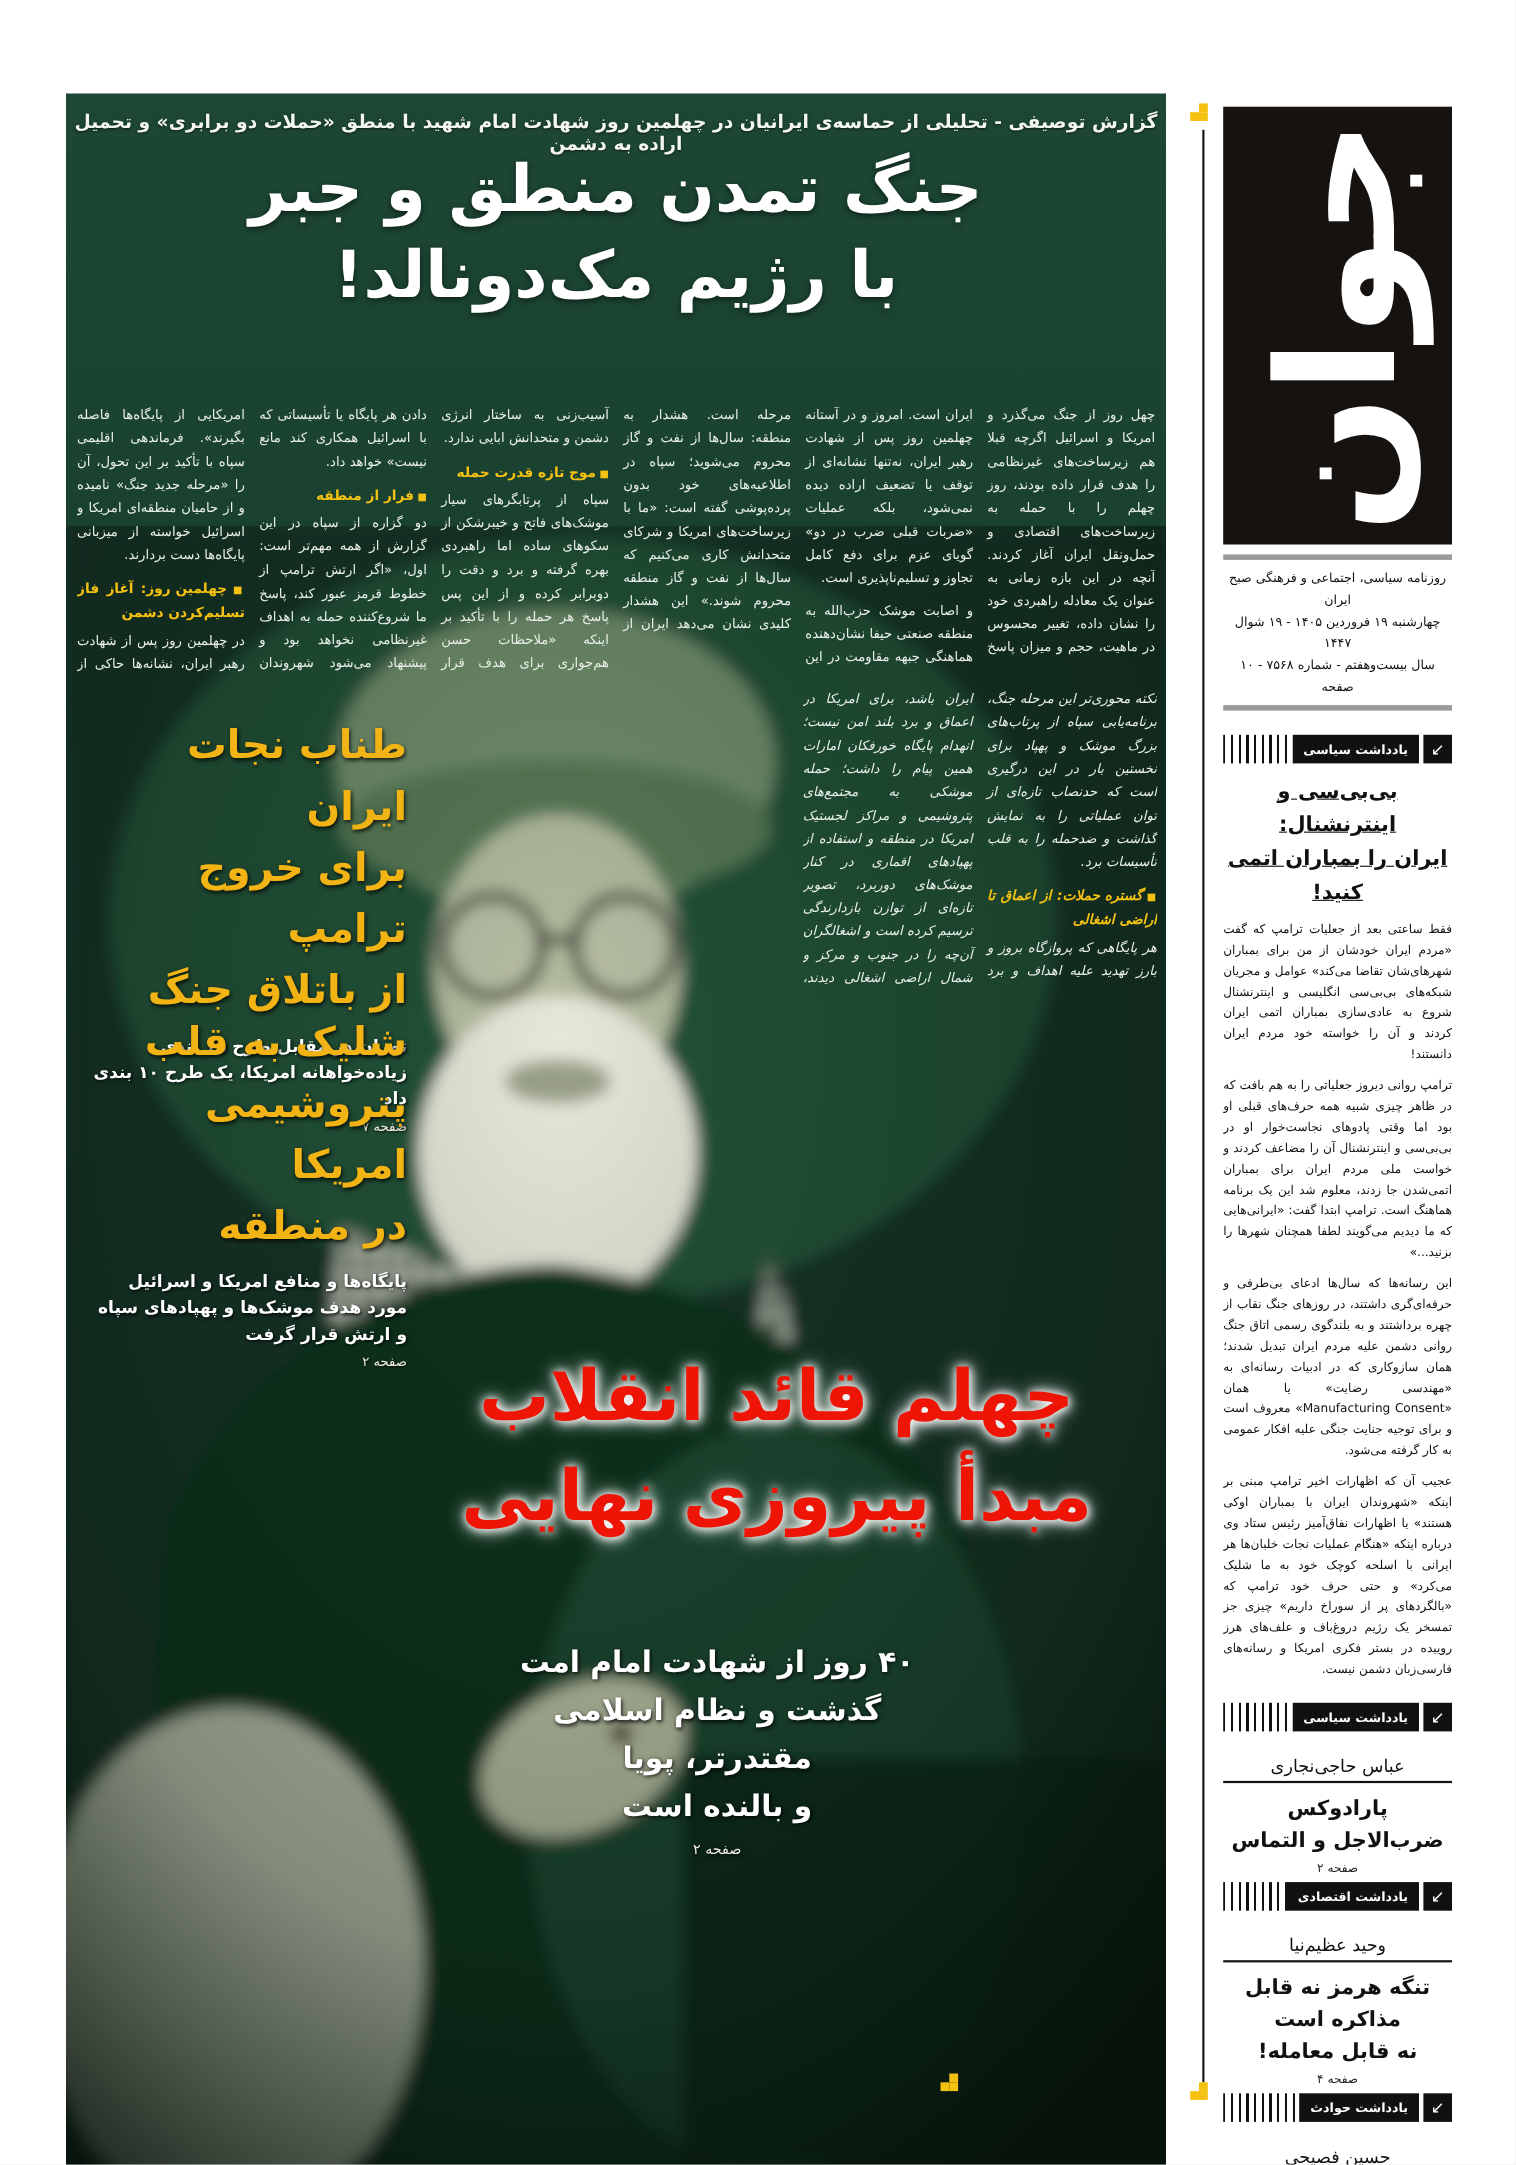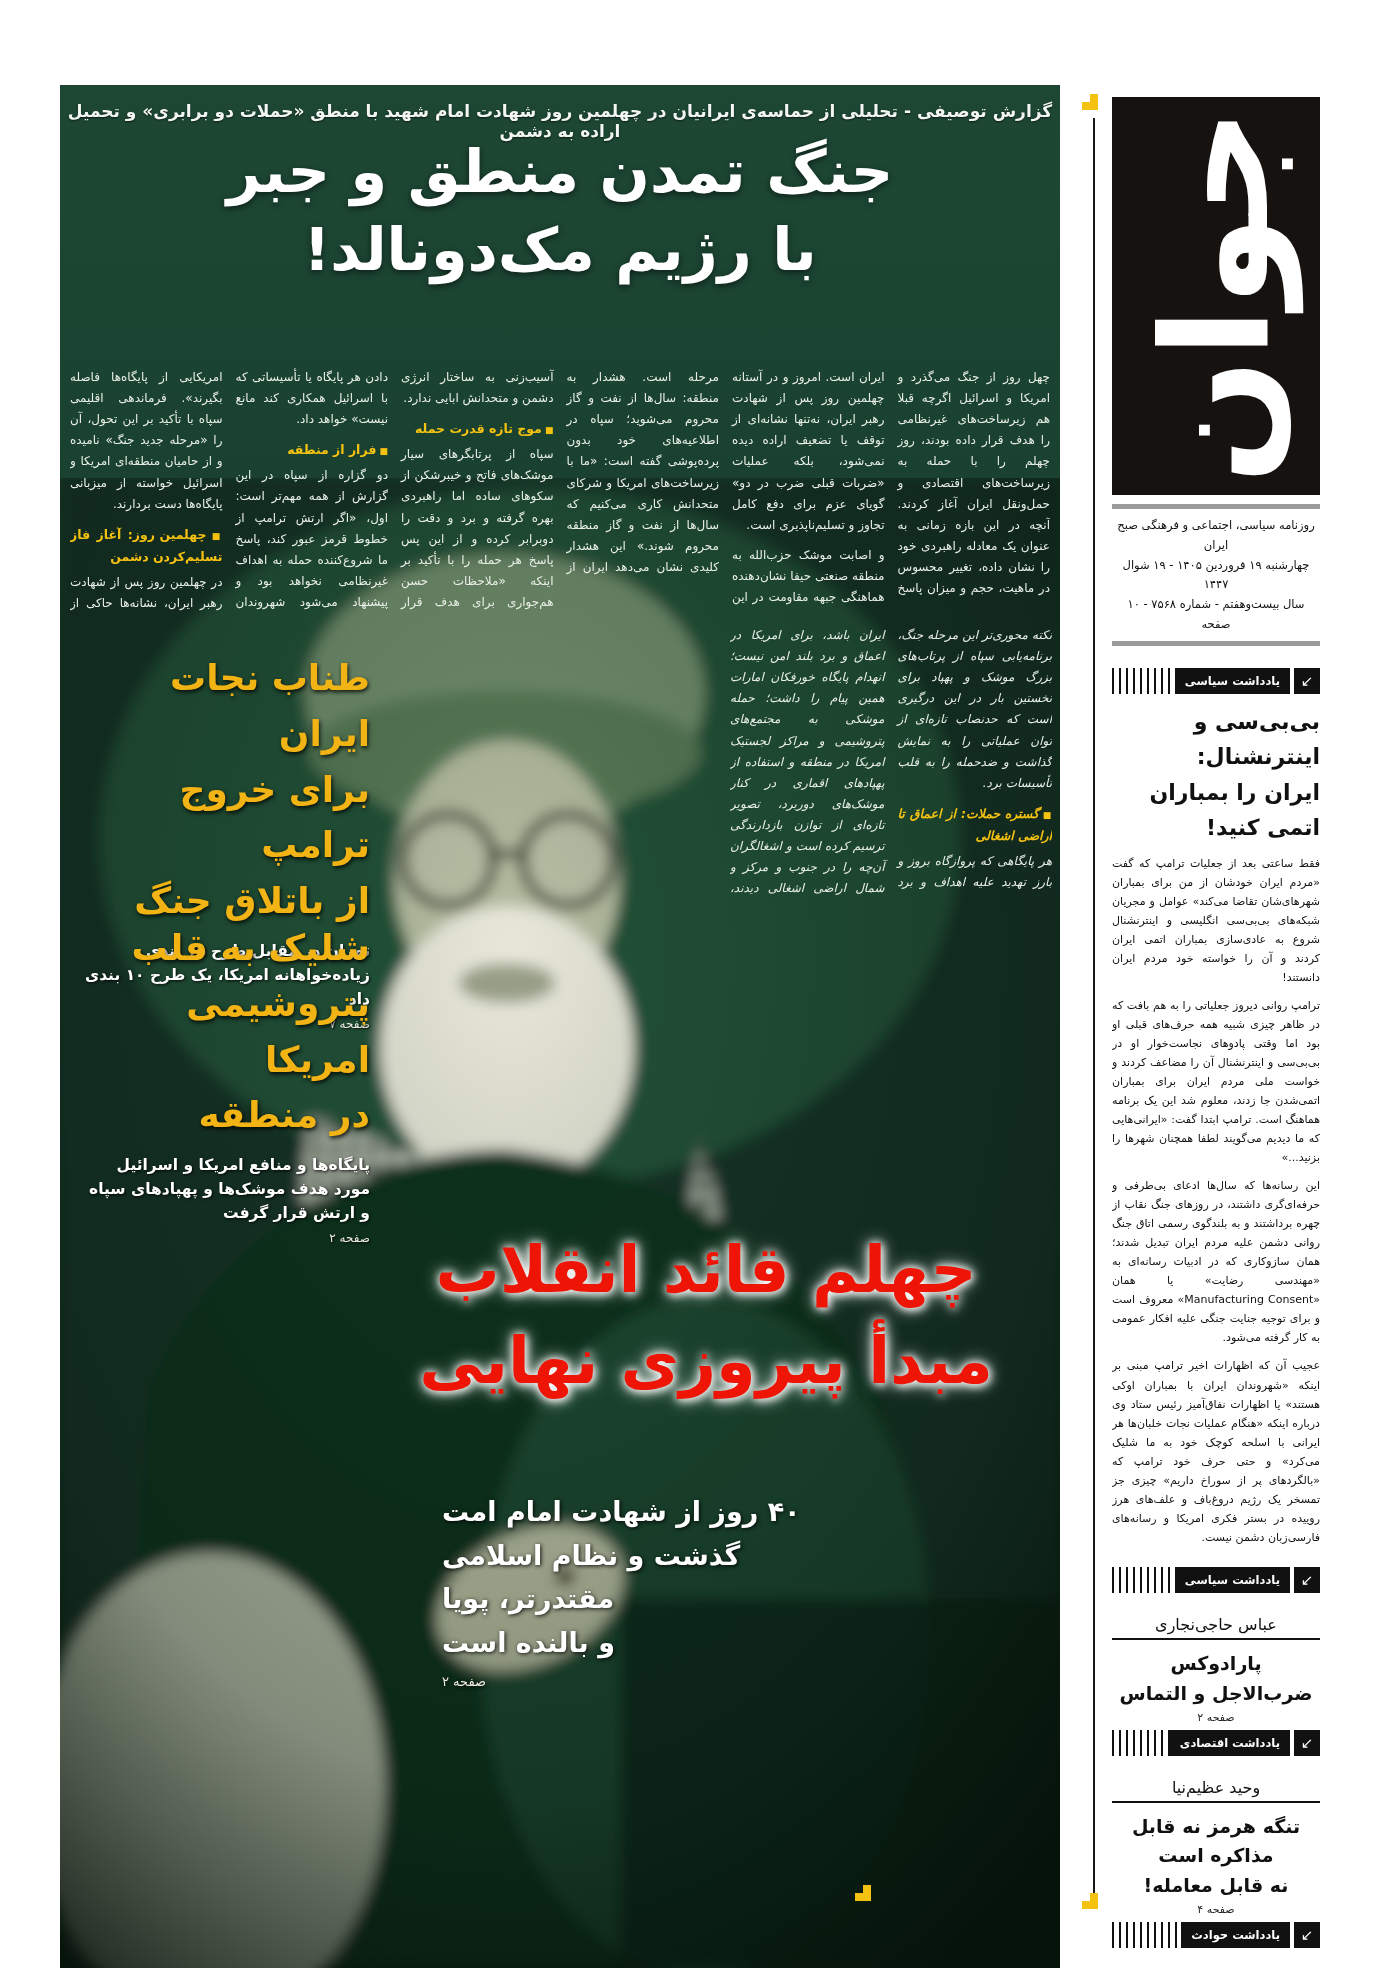--- a/index.html
+++ b/index.html
@@ -24,21 +24,21 @@
   .story .ttl{color:#f2b414;font-weight:700;font-size:36px;line-height:1.55;
      text-shadow:1px 2px 4px rgba(0,0,0,.85);}
   .story .sub{color:#ffffff;font-weight:bold;font-size:15.5px;line-height:1.55;margin-top:10px;
      text-shadow:1px 1px 3px rgba(0,0,0,.85);}
   .story .pg{color:#f0ede2;font-size:12px;margin-top:6px;text-shadow:1px 1px 2px rgba(0,0,0,.8);}
   #story-rope{left:10px;top:565px;width:300px;text-align:right;}
   #story-strike{left:10px;top:835px;width:300px;text-align:right;}
   #story-red{left:300px;top:1140px;width:692px;text-align:center;}
   #story-red .red-ttl{color:#ee1506;font-weight:800;font-size:64px;line-height:1.42;
      text-shadow:0 0 18px rgba(255,255,255,.95),0 0 8px rgba(255,255,255,.85),2px 2px 10px rgba(255,255,255,.7);}
-  #red-sub{left:382px;top:1405px;width:420px;text-align:left;direction:rtl;color:#ffffff;
+  #red-sub{left:382px;top:1405px;width:420px;text-align:center;direction:rtl;color:#ffffff;
      font-weight:bold;font-size:27px;line-height:1.62;text-shadow:1px 1px 4px rgba(0,0,0,.9);}
   #red-sub .pg{font-size:13px;font-weight:normal;margin-top:6px;color:#efece2;}
 
   
   #divider{left:1093px;top:118px;width:2px;height:1775px;background:#181818;}
   .ymark{width:17px;height:17px;}
   .ymark i{position:absolute;width:8px;height:8px;background:#f5c211;}
   .ymark i.a{left:0;top:8px;}.ymark i.b{left:8px;top:0px;}.ymark i.c{left:8px;top:8px;}
   #ymark-top{left:1082px;top:94px;}
   #ymark-bot{left:1082px;top:1893px;}
@@ -50,21 +50,21 @@
   #masthead span{display:block;transform:rotate(-90deg);color:#ffffff;font-weight:bold;font-size:148px;line-height:1;}
   #infobox{margin-top:9px;border-top:5px solid #9b9b9b;border-bottom:5px solid #9b9b9b;
      padding:7px 0 6px;text-align:center;font-size:11.5px;line-height:1.72;}
   .note-head{display:flex;align-items:stretch;height:26px;margin-top:0;}
   .nh-square{width:26px;background:#111;color:#fff;display:flex;align-items:center;justify-content:center;
      font-size:15px;margin-left:4px;flex:0 0 auto;}
   .nh-tab{background:#111;color:#fff;font-size:11.5px;font-weight:bold;display:flex;align-items:center;
      justify-content:center;padding:0 10px;flex:0 0 auto;}
   .nh-stripes{flex:1 1 auto;background:repeating-linear-gradient(90deg,#111 0 2px,#fff 2px 7px);}
   #article0{margin-top:22px;}
-  #article0 .headline{font-size:22px;font-weight:800;text-align:right;line-height:1.62;margin:10px 0 8px;}
+  #article0 .headline{font-size:19px;font-weight:800;text-align:center;line-height:1.62;margin:10px 0 8px;text-decoration:underline;}
   #article0 .abody{height:710px;overflow:hidden;font-size:11px;line-height:1.73;text-align:justify;}
   #article0 .abody p{margin:0 0 9px;}
   .note{margin-top:3px;}
   .note .author{text-align:center;font-size:16px;padding:22px 0 4px;}
   .note .rule{border-bottom:2px solid #111;}
   .note .n-headline{text-align:center;font-weight:800;font-size:19px;line-height:1.55;margin:9px 0 3px;}
   .note .n-page{text-align:center;font-size:11px;color:#222;margin-bottom:6px;}
 </style>
 </head>
 <body>

